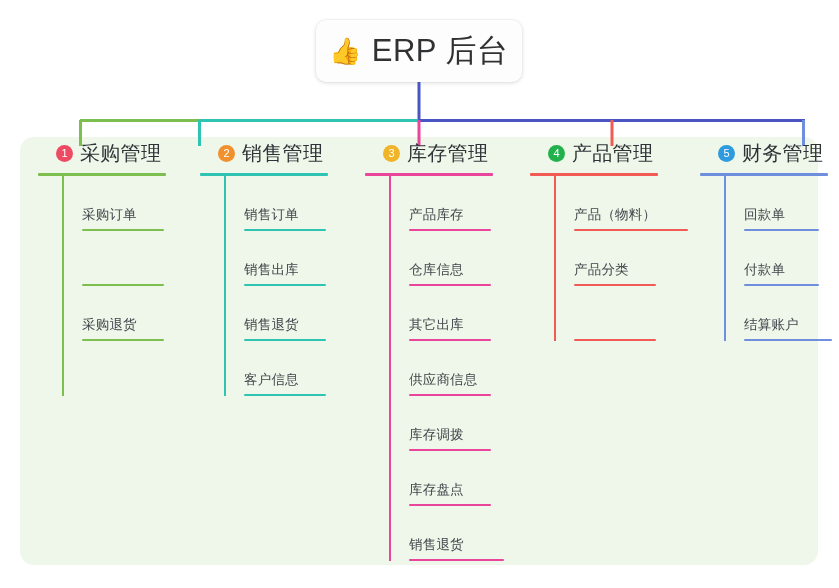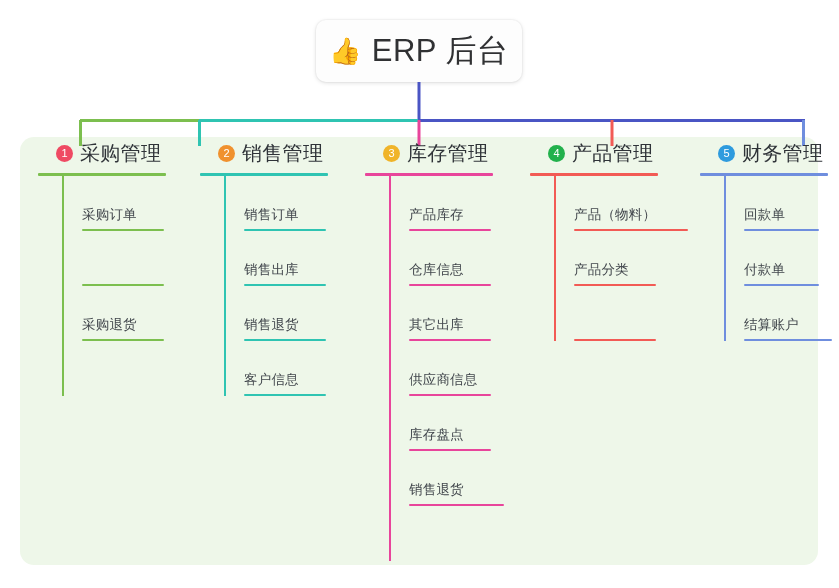--- a/index.html
+++ b/index.html
@@ -240,20 +240,24 @@
         </div>
         <div class="leaf">
           <span class="leaf-label">其它出库</span>
           <div class="leaf-rule" style="width: 82px; background: rgb(232, 69, 155);"></div>
         </div>
         <div class="leaf">
           <span class="leaf-label">供应商信息</span>
           <div class="leaf-rule" style="width: 82px; background: rgb(232, 69, 155);"></div>
         </div>
         <div class="leaf">
+          <span class="leaf-label">库存调拨</span>
+          <div class="leaf-rule" style="width: 82px; background: rgb(232, 69, 155);"></div>
+        </div>
+        <div class="leaf">
           <span class="leaf-label">库存盘点</span>
           <div class="leaf-rule" style="width: 82px; background: rgb(232, 69, 155);"></div>
         </div>
         <div class="leaf">
           <span class="leaf-label">销售退货</span>
           <div class="leaf-rule" style="width: 95px; background: rgb(232, 69, 155);"></div>
         </div>
       </div>
     </div>
 

